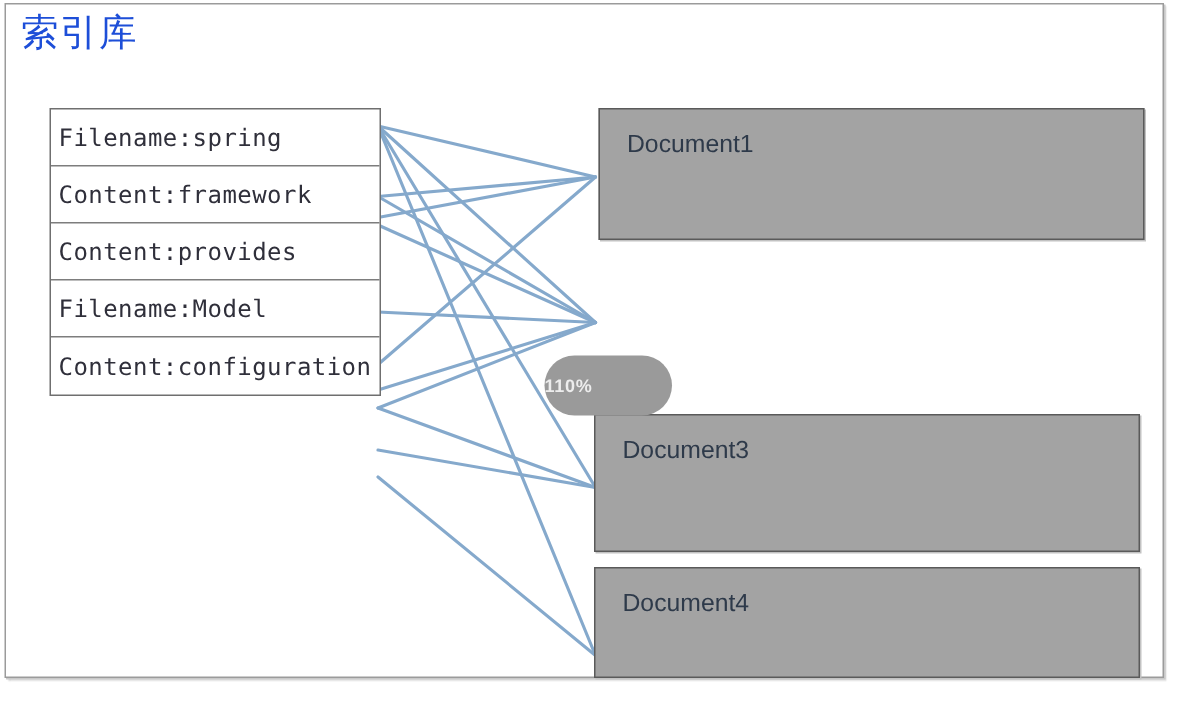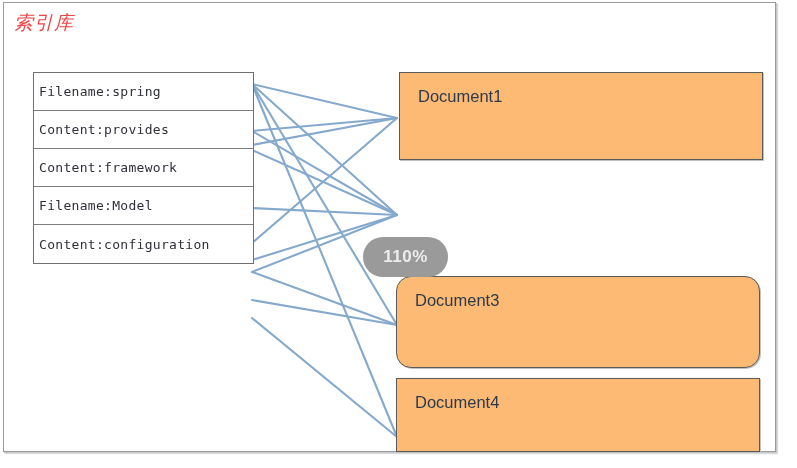--- a/index.html
+++ b/index.html
@@ -16,62 +16,61 @@
     background:#ffffff;
     border:1px solid #9b9b9b;
     box-shadow:1px 1px 0 0 #c9c9c9, 2px 2px 1px 0 #dadada;
     box-sizing:border-box;
   }
 
   
   #doc-title{
     position:absolute;left:14px;top:9px;
     font-family:"Liberation Serif", serif;
-    font-size:19px;line-height:28px;
-    color:#ef4444;
+    font-size:25px;line-height:28px;
+    color:#1d4ed8;
     letter-spacing:1px;
     white-space:nowrap;
-    font-style:italic;
   }
 
   
   #index-table{
     position:absolute;left:33px;top:72px;width:221px;
     border:1px solid #6f6f6f;
     box-sizing:border-box;
     background:#ffffff;
   }
   .index-row{
     height:38px;
     border-bottom:1px solid #7d7d7d;
     box-sizing:border-box;
     display:flex;align-items:center;
     padding-left:5px;
     position:relative;
   }
   .index-row:last-child{border-bottom:none;}
   .index-text{
     font-family:"DejaVu Sans Mono","Liberation Mono",monospace;
-    font-size:13px;
+    font-size:16px;
     color:#2f2f3a;
     letter-spacing:0.3px;
     white-space:nowrap;
   }
   .index-text .misspell{
     text-decoration:underline wavy #e0483c;
     text-decoration-skip-ink:none;
     text-underline-offset:1px;
   }
 
   
   .doc-box{
     position:absolute;
     border:1px solid #5a5a5a;
     box-sizing:border-box;
-    background:#fdba74;
+    background:#a3a3a3;
     box-shadow:1px 1px 0 0 #c2c2c2;
   }
   .doc-label{
     position:absolute;left:18px;top:14px;
     font-family:"Liberation Sans", sans-serif;
     font-size:16.5px;
     color:#2e3a4a;
     white-space:nowrap;
   }
 
@@ -79,24 +78,24 @@
   #connectors{
     position:absolute;left:0;top:0;width:797px;height:468px;
     pointer-events:none;
   }
 
   
   #zoom-pill{
     position:absolute;left:363px;top:237px;width:85px;height:40px;
     background:#9a9a9a;
     border-radius:20px;
-    display:flex;align-items:center;justify-content:center;
+    display:flex;align-items:center;justify-content:flex-start;
     color:#ededed;
     font-family:"Liberation Sans", sans-serif;
-    font-size:17px;font-weight:bold;
+    font-size:12px;font-weight:bold;
     letter-spacing:0.5px;
   }
 </style>
 </head>
 <body>
 
 <div id="page-root">
 
   <div id="page-canvas"></div>
 
@@ -128,39 +127,39 @@
 
       <line x1="252" y1="318" x2="397" y2="437"></line>
     </g>
   </svg>
 
   <div id="index-table">
     <div class="index-row">
       <span class="index-text">Filename:spring</span>
     </div>
     <div class="index-row">
-      <span class="index-text">Content:provides</span>
+      <span class="index-text">Content:framework</span>
     </div>
     <div class="index-row">
-      <span class="index-text">Content:framework</span>
+      <span class="index-text">Content:provides</span>
     </div>
     <div class="index-row">
       <span class="index-text">Filename:Model</span>
     </div>
     <div class="index-row">
       <span class="index-text">Content:configuration</span>
     </div>
   </div>
 
   <div class="doc-box" style="left:399px;top:72px;width:364px;height:88px;">
     <span class="doc-label">Document1</span>
   </div>
 
 
-  <div class="doc-box" style="left:396px;top:276px;width:364px;height:92px;border-radius:15px;">
+  <div class="doc-box" style="left:396px;top:276px;width:364px;height:92px;">
     <span class="doc-label">Document3</span>
   </div>
 
   <div class="doc-box" style="left:396px;top:378px;width:364px;height:74px;">
     <span class="doc-label">Document4</span>
   </div>
 
   <div id="zoom-pill">
     <span>110%</span>
   </div>

